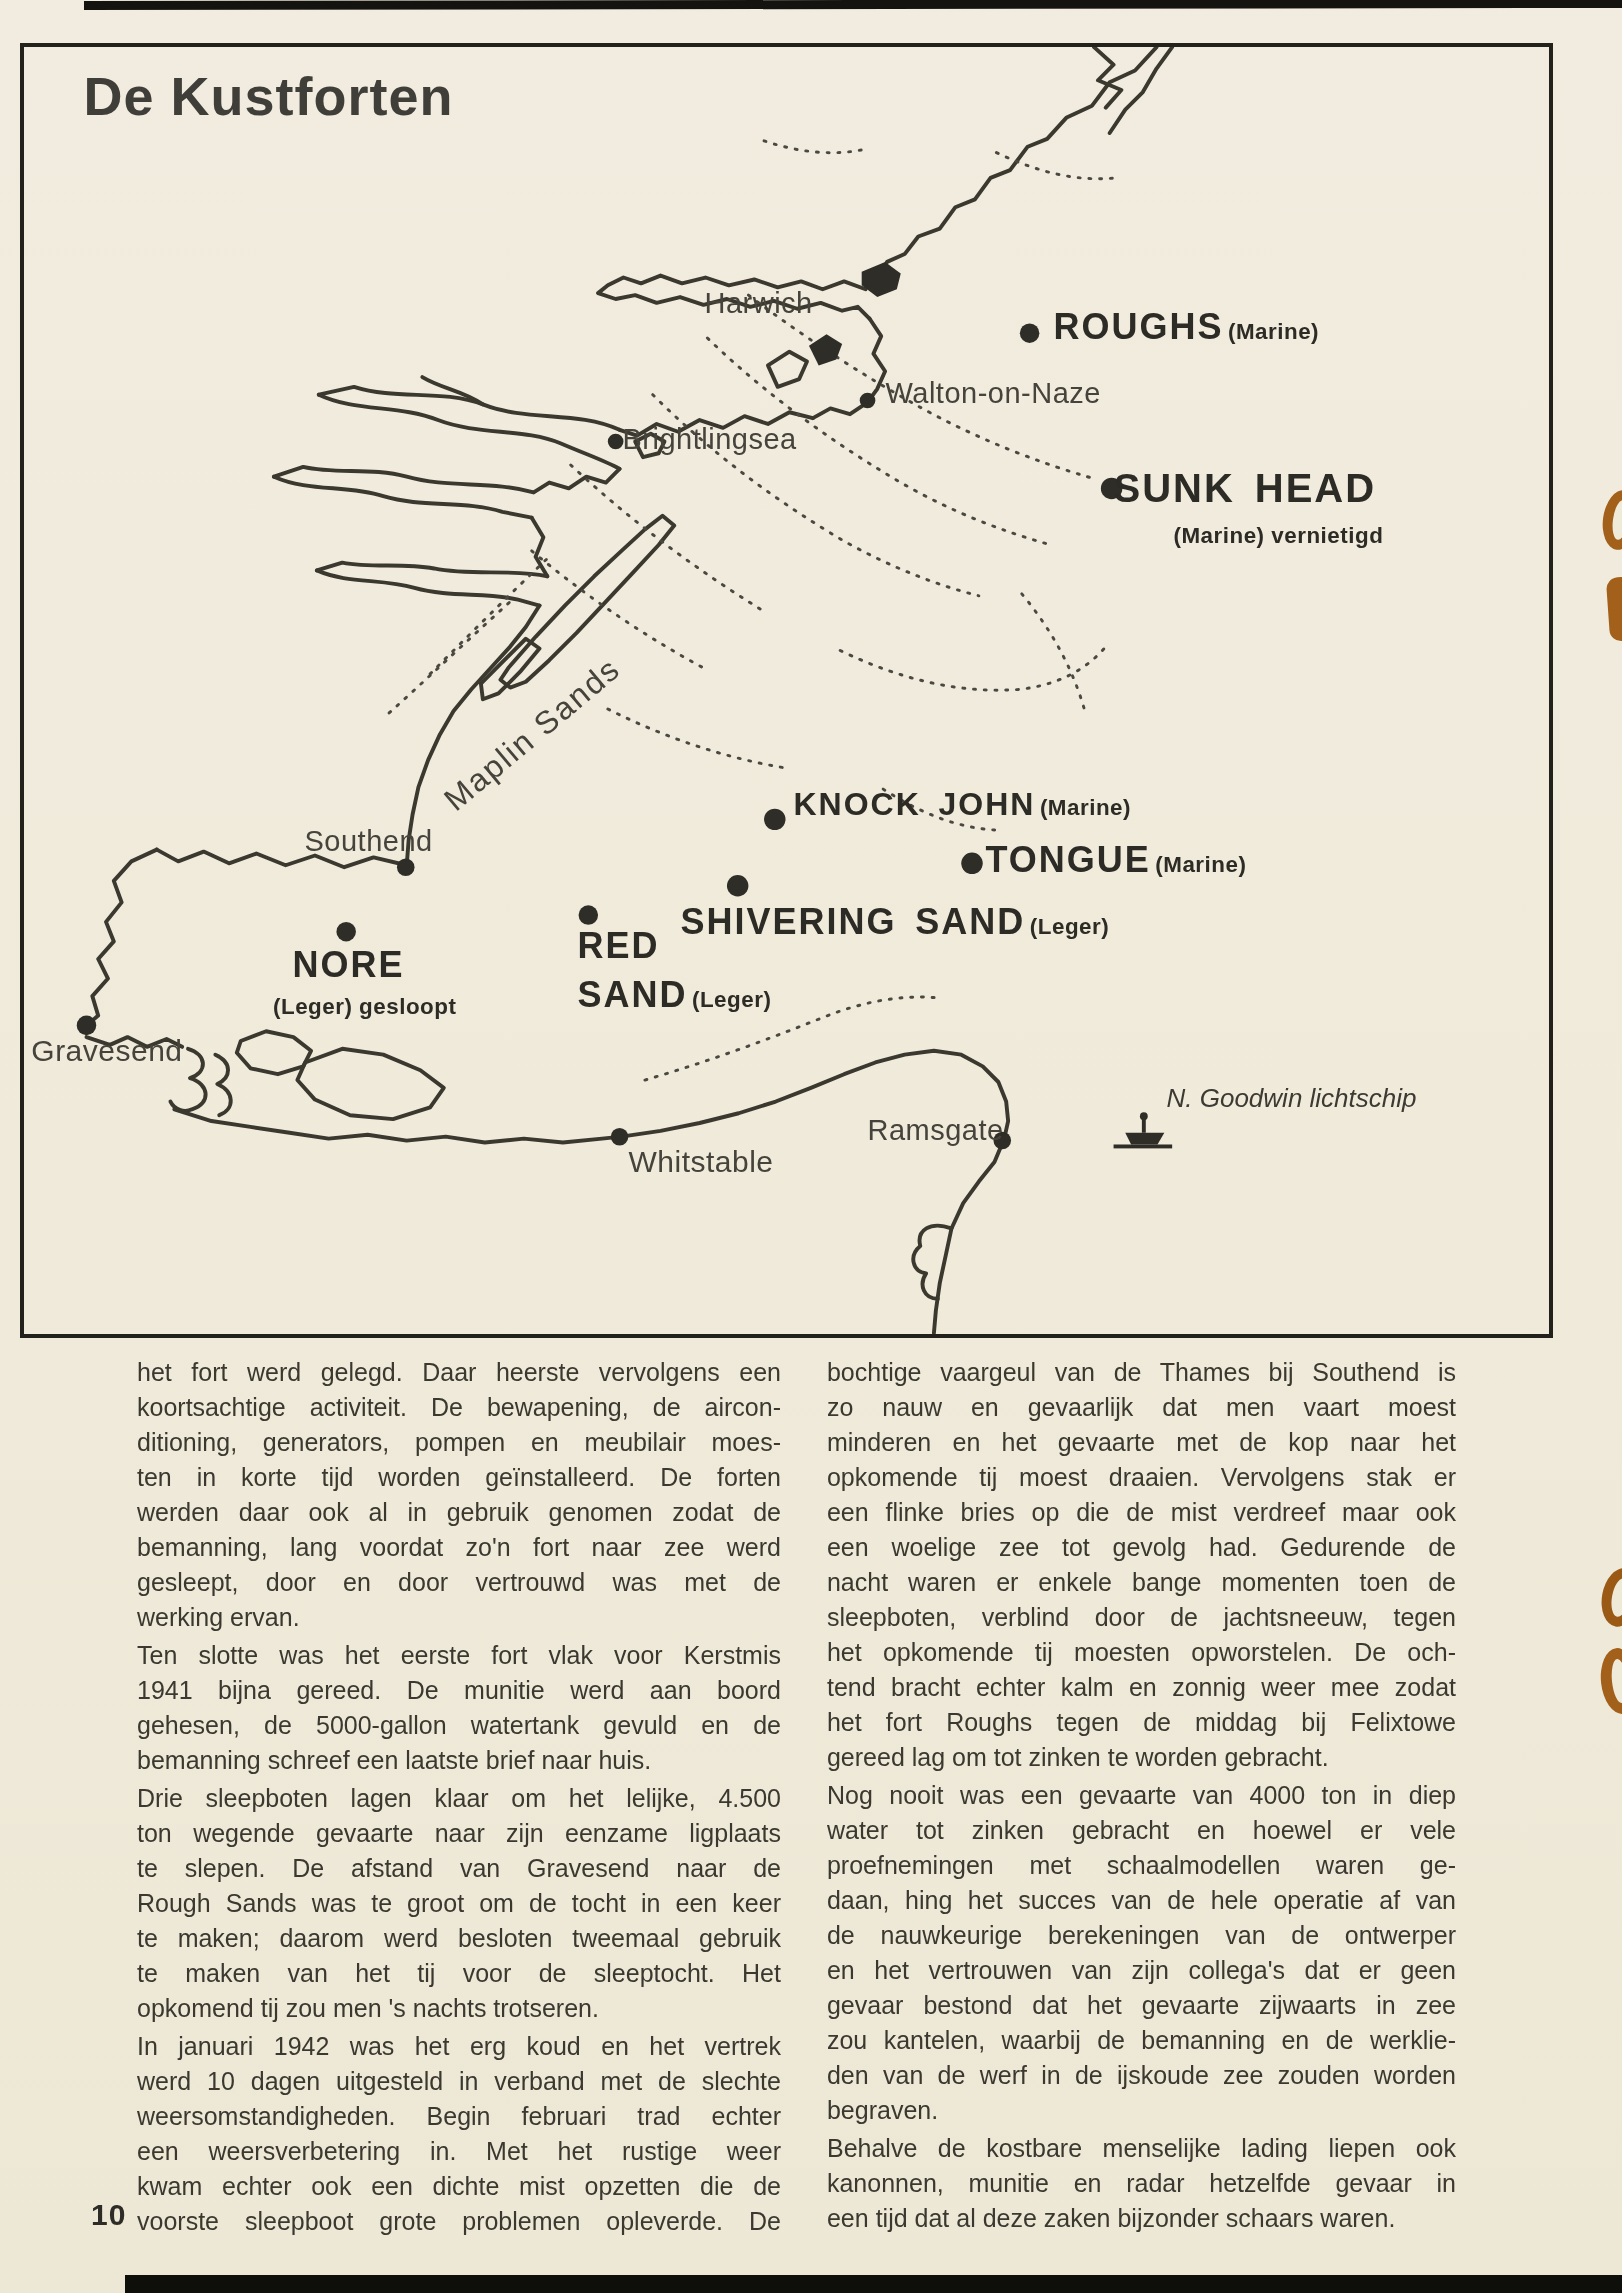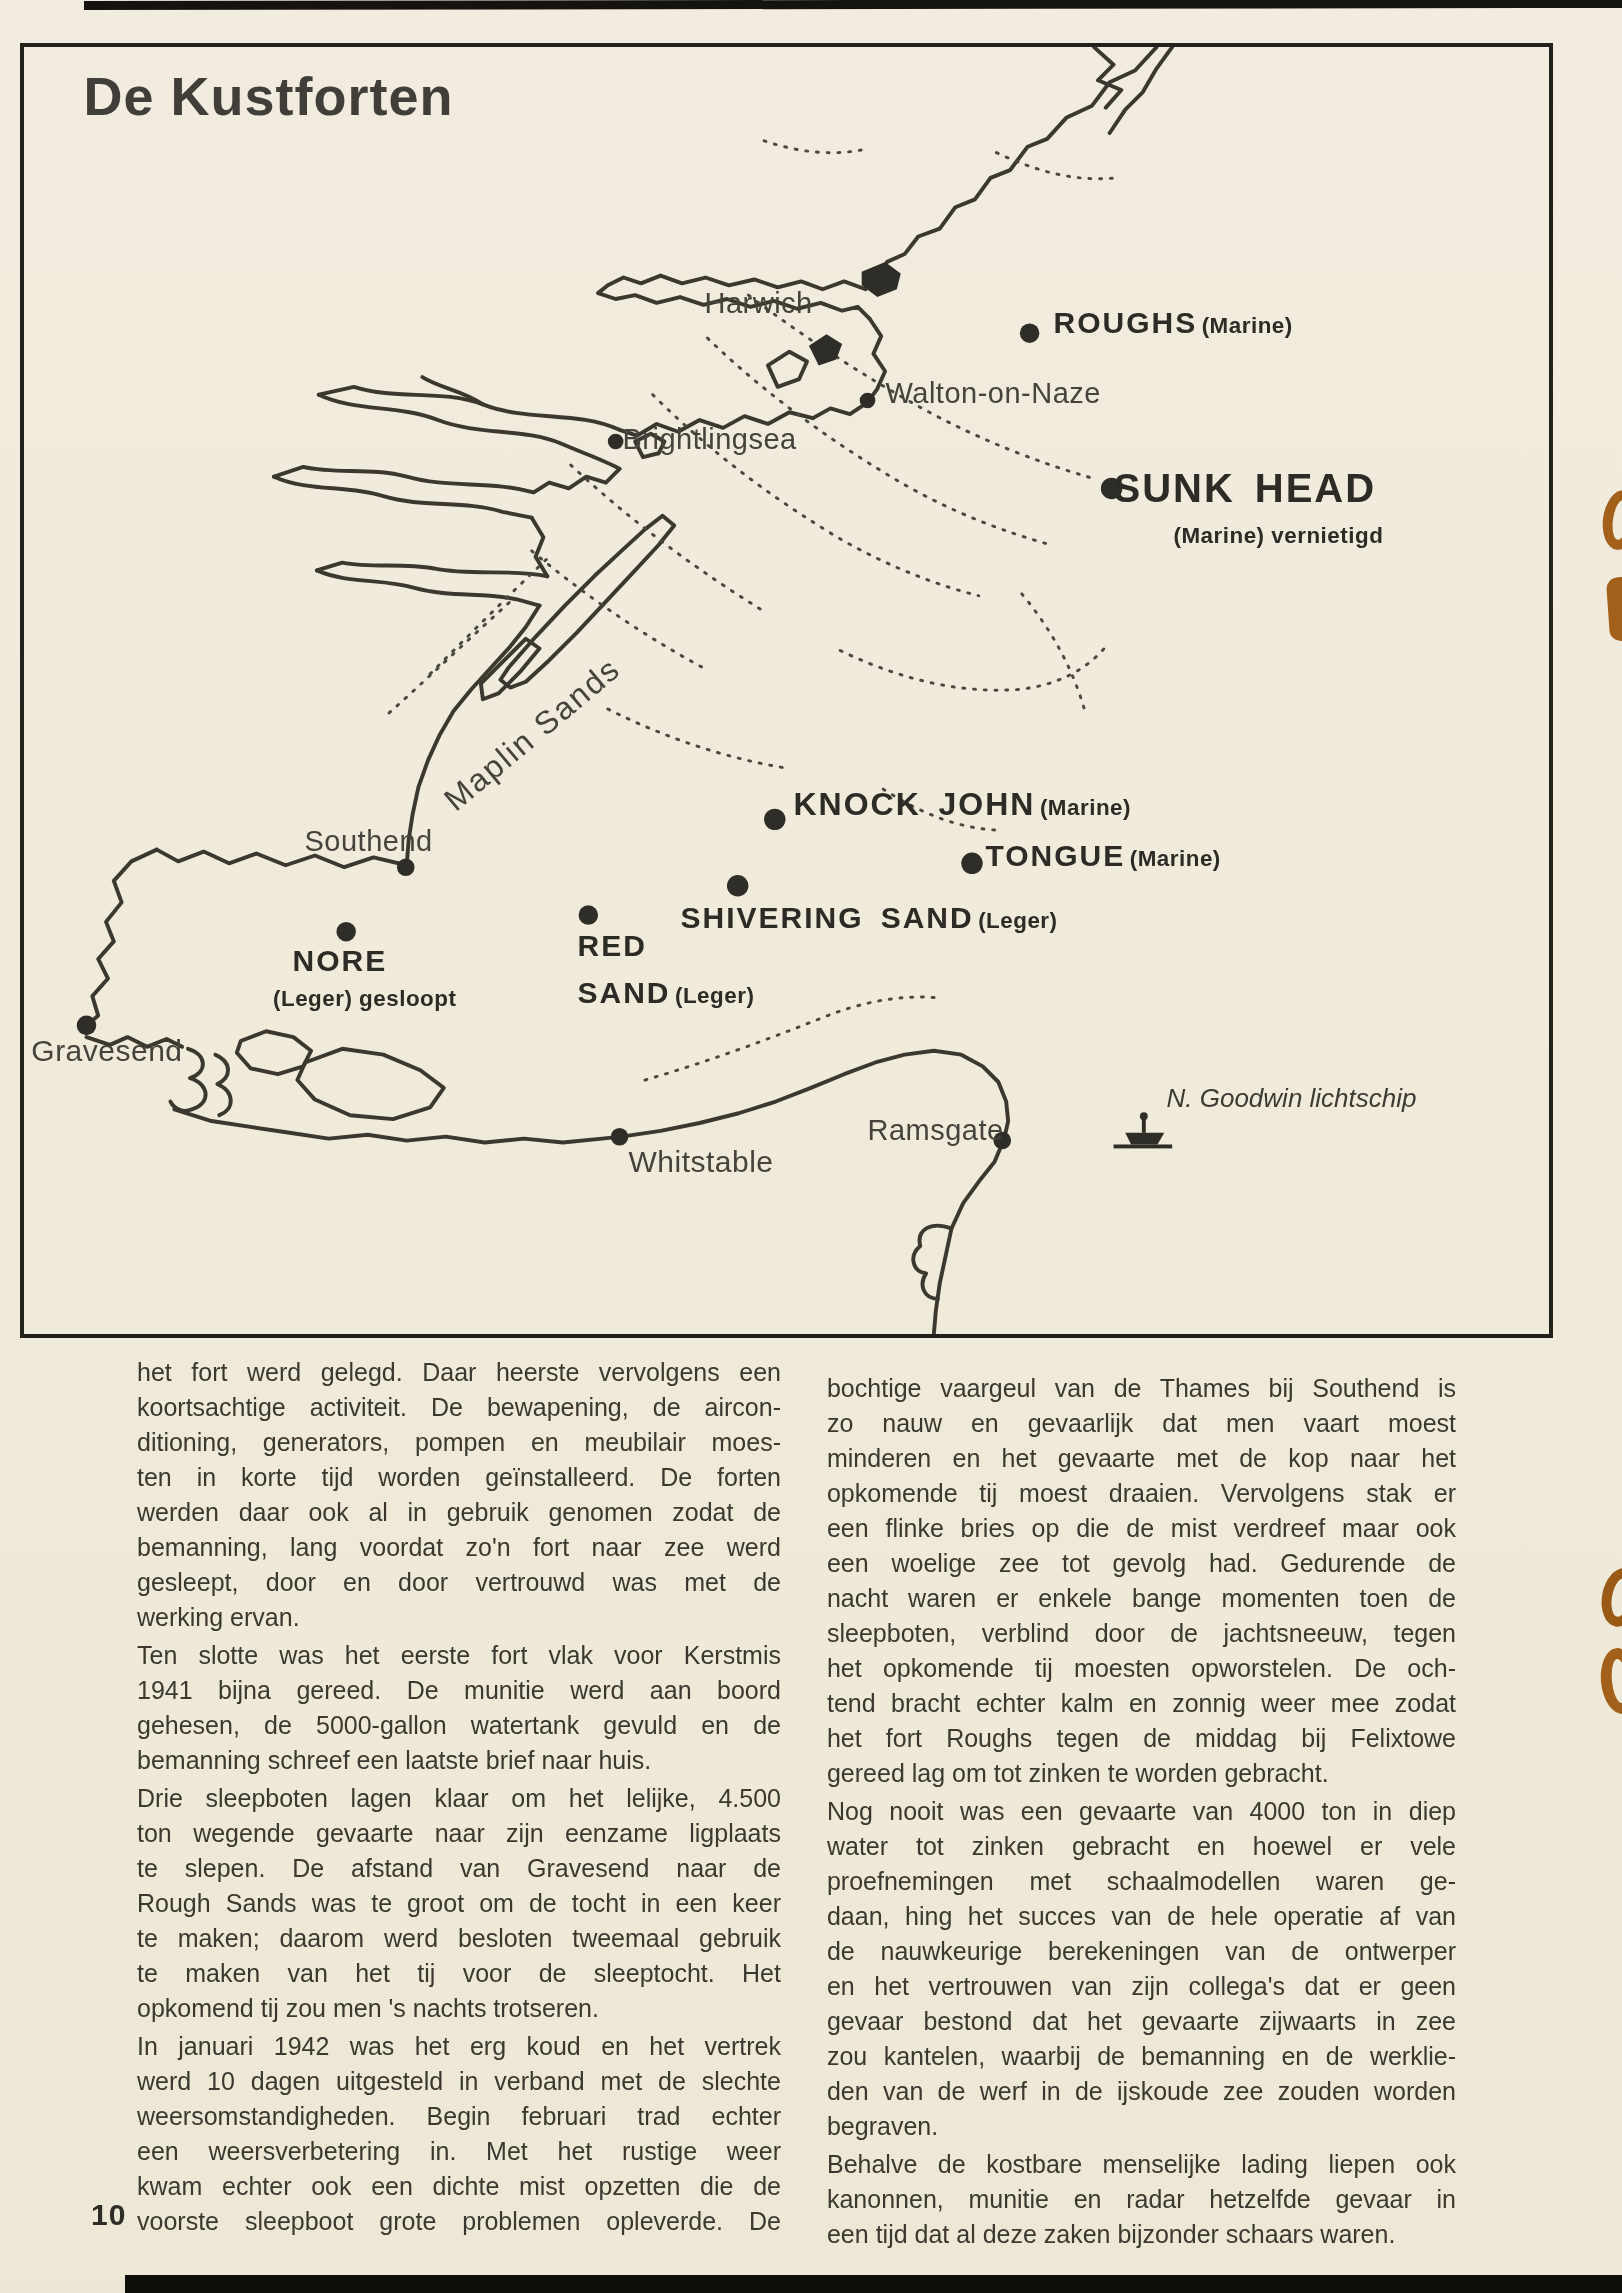--- a/index.html
+++ b/index.html
@@ -23,41 +23,41 @@
   }
   .map-svg{position:absolute;left:0;top:0;width:100%;height:100%;}
   .map-title{
     position:absolute;left:60px;top:17.6px;margin:0;
     font-size:54px;font-weight:bold;letter-spacing:1px;color:#403e38;
   }
   .town{
     position:absolute;font-size:29px;color:#45433b;letter-spacing:0.5px;white-space:nowrap;
   }
   .fort{position:absolute;white-space:nowrap;color:#2d2b25;}
-  .fort-name{font-size:30px;font-weight:bold;letter-spacing:2px;word-spacing:6.8px;}
+  .fort-name{font-size:36px;font-weight:bold;letter-spacing:2px;word-spacing:6.8px;}
   .fort-qual{font-size:22.4px;font-weight:bold;letter-spacing:0.5px;}
   .fort-qual-line{display:block;font-size:22.4px;font-weight:bold;letter-spacing:0.5px;}
   .maplin{
     position:absolute;left:425px;top:739px;
     font-size:32px;letter-spacing:2px;color:#45433b;white-space:nowrap;
     transform:rotate(-40deg);transform-origin:left center;
   }
   .goodwin{
     position:absolute;left:1143px;top:1036px;
     font-size:26px;font-style:italic;color:#3c3a33;white-space:nowrap;
   }
 
   
   .article{
     position:absolute;left:137px;top:1355px;width:1319px;
     display:flex;column-gap:46px;
   }
   .col{font-size:25px;line-height:35px;color:#3a382f;}
   .col-left{width:646px;}
-  .col-right{width:631px;margin-top:16px;}
+  .col-right{width:631px;}
   .paragraph{margin:0;}
   .paragraph + .paragraph{margin-top:2.9px;}
   .tline{text-align:justify;text-align-last:justify;}
   .tline.lastline{text-align:left;text-align-last:left;}
 
   .page-number{
     position:absolute;left:91px;top:2198px;
     font-size:30px;font-weight:bold;color:#2e2c26;letter-spacing:1px;
   }
 

